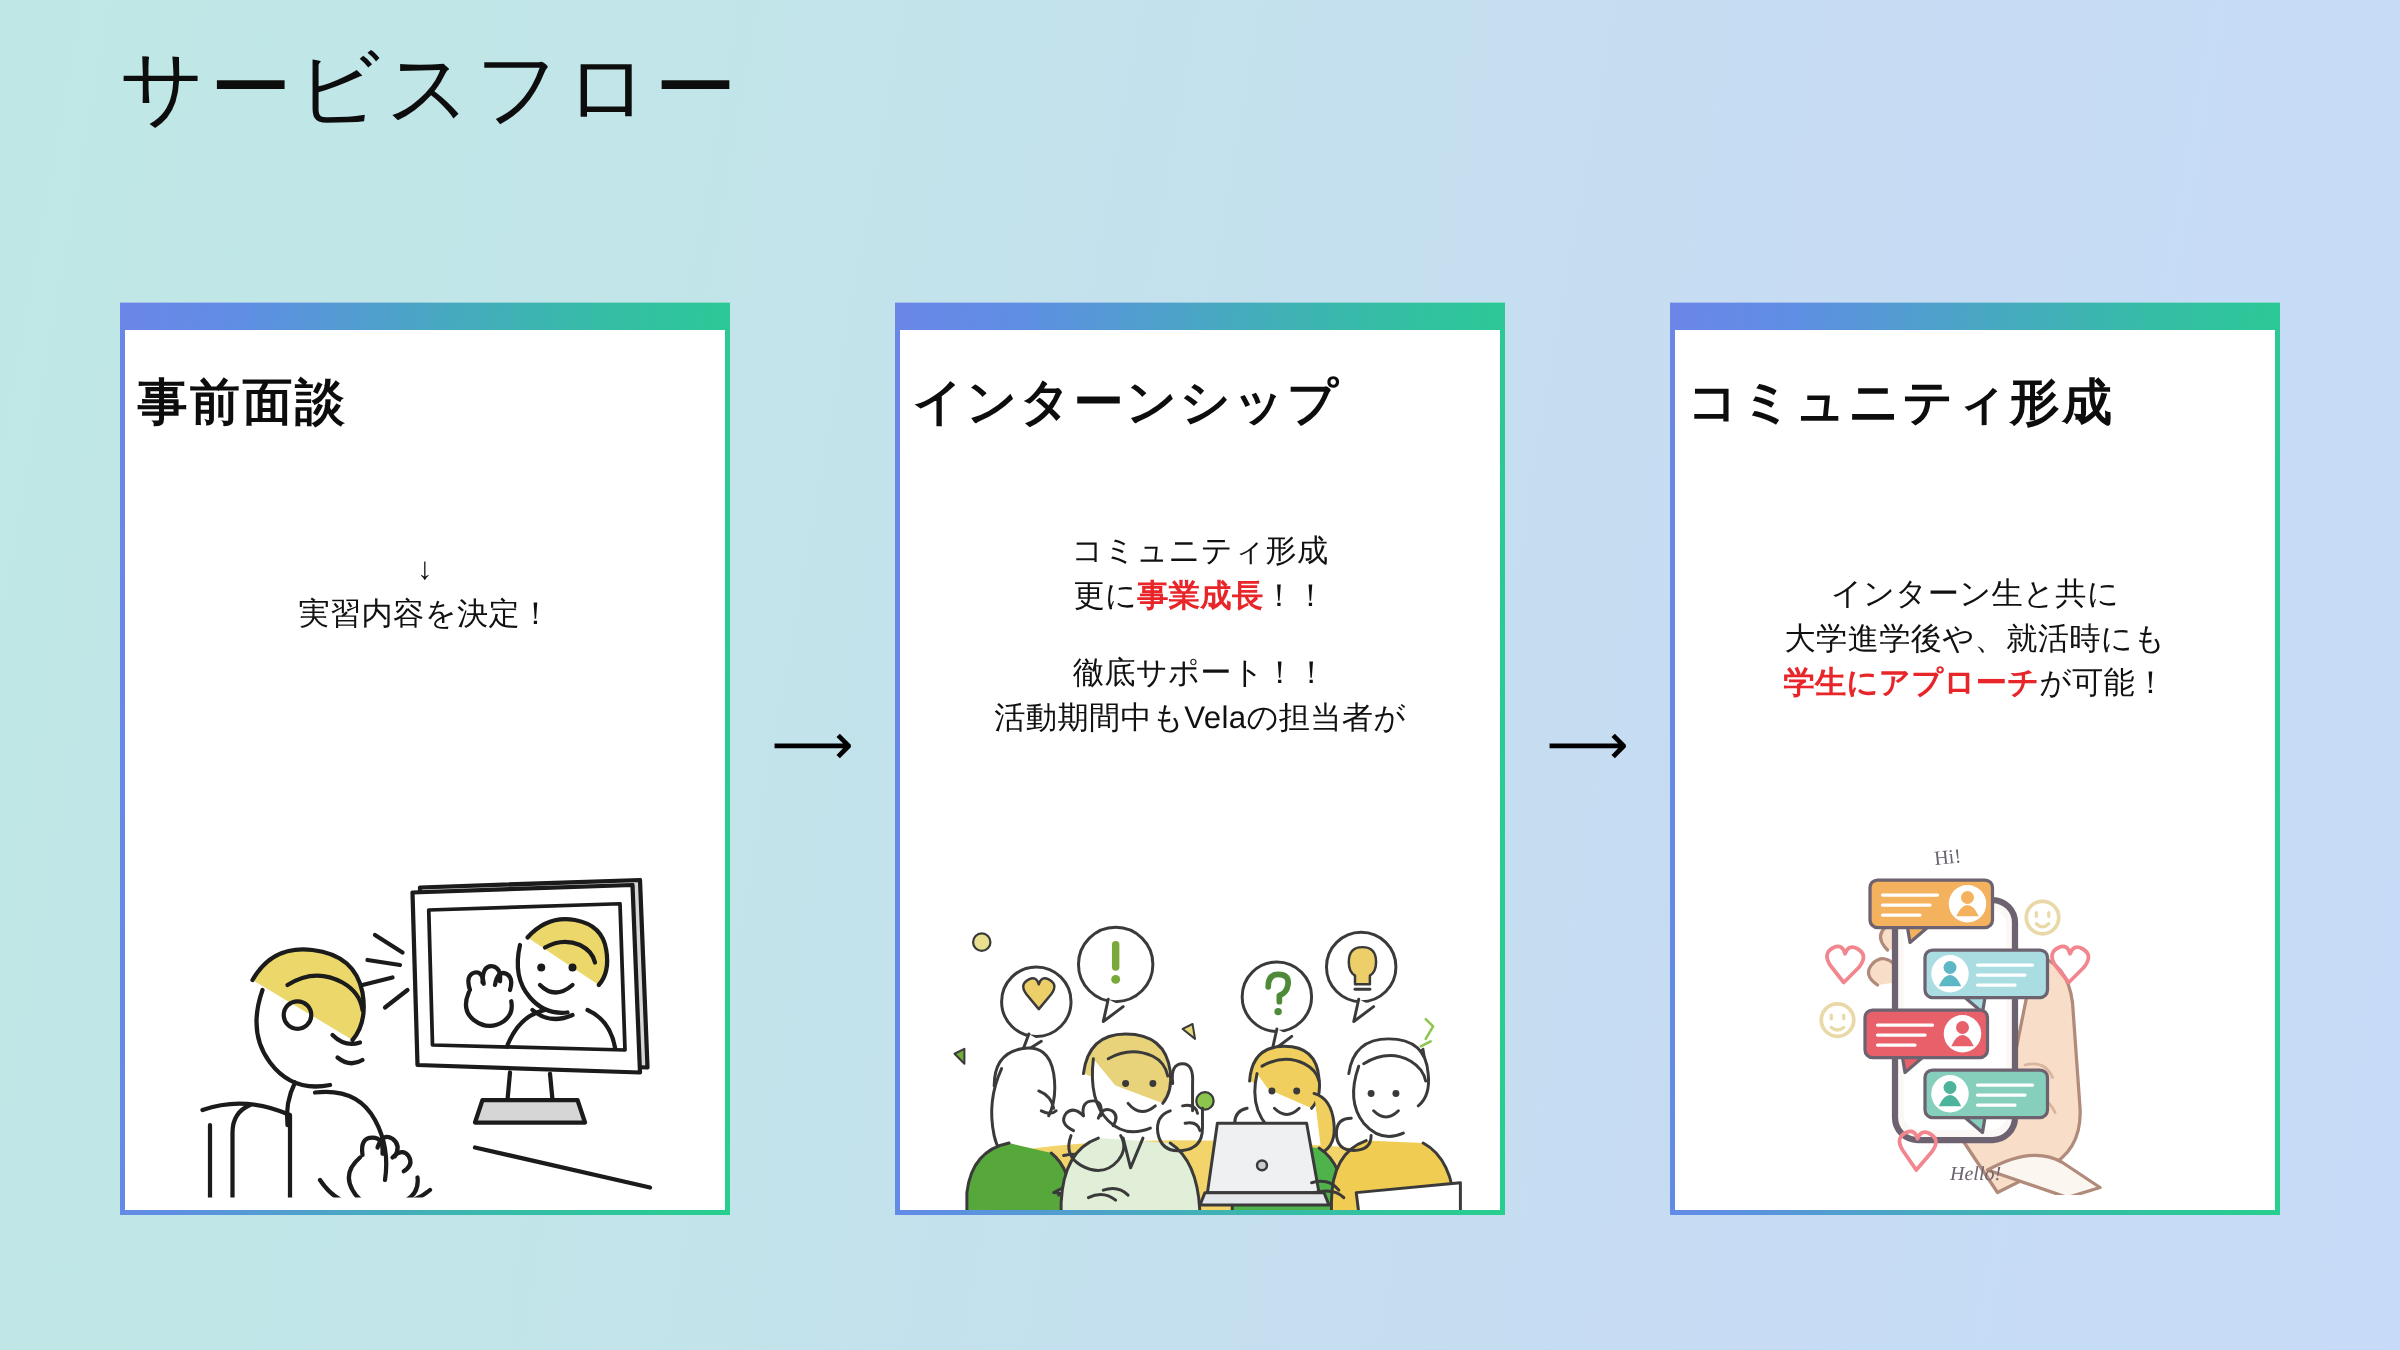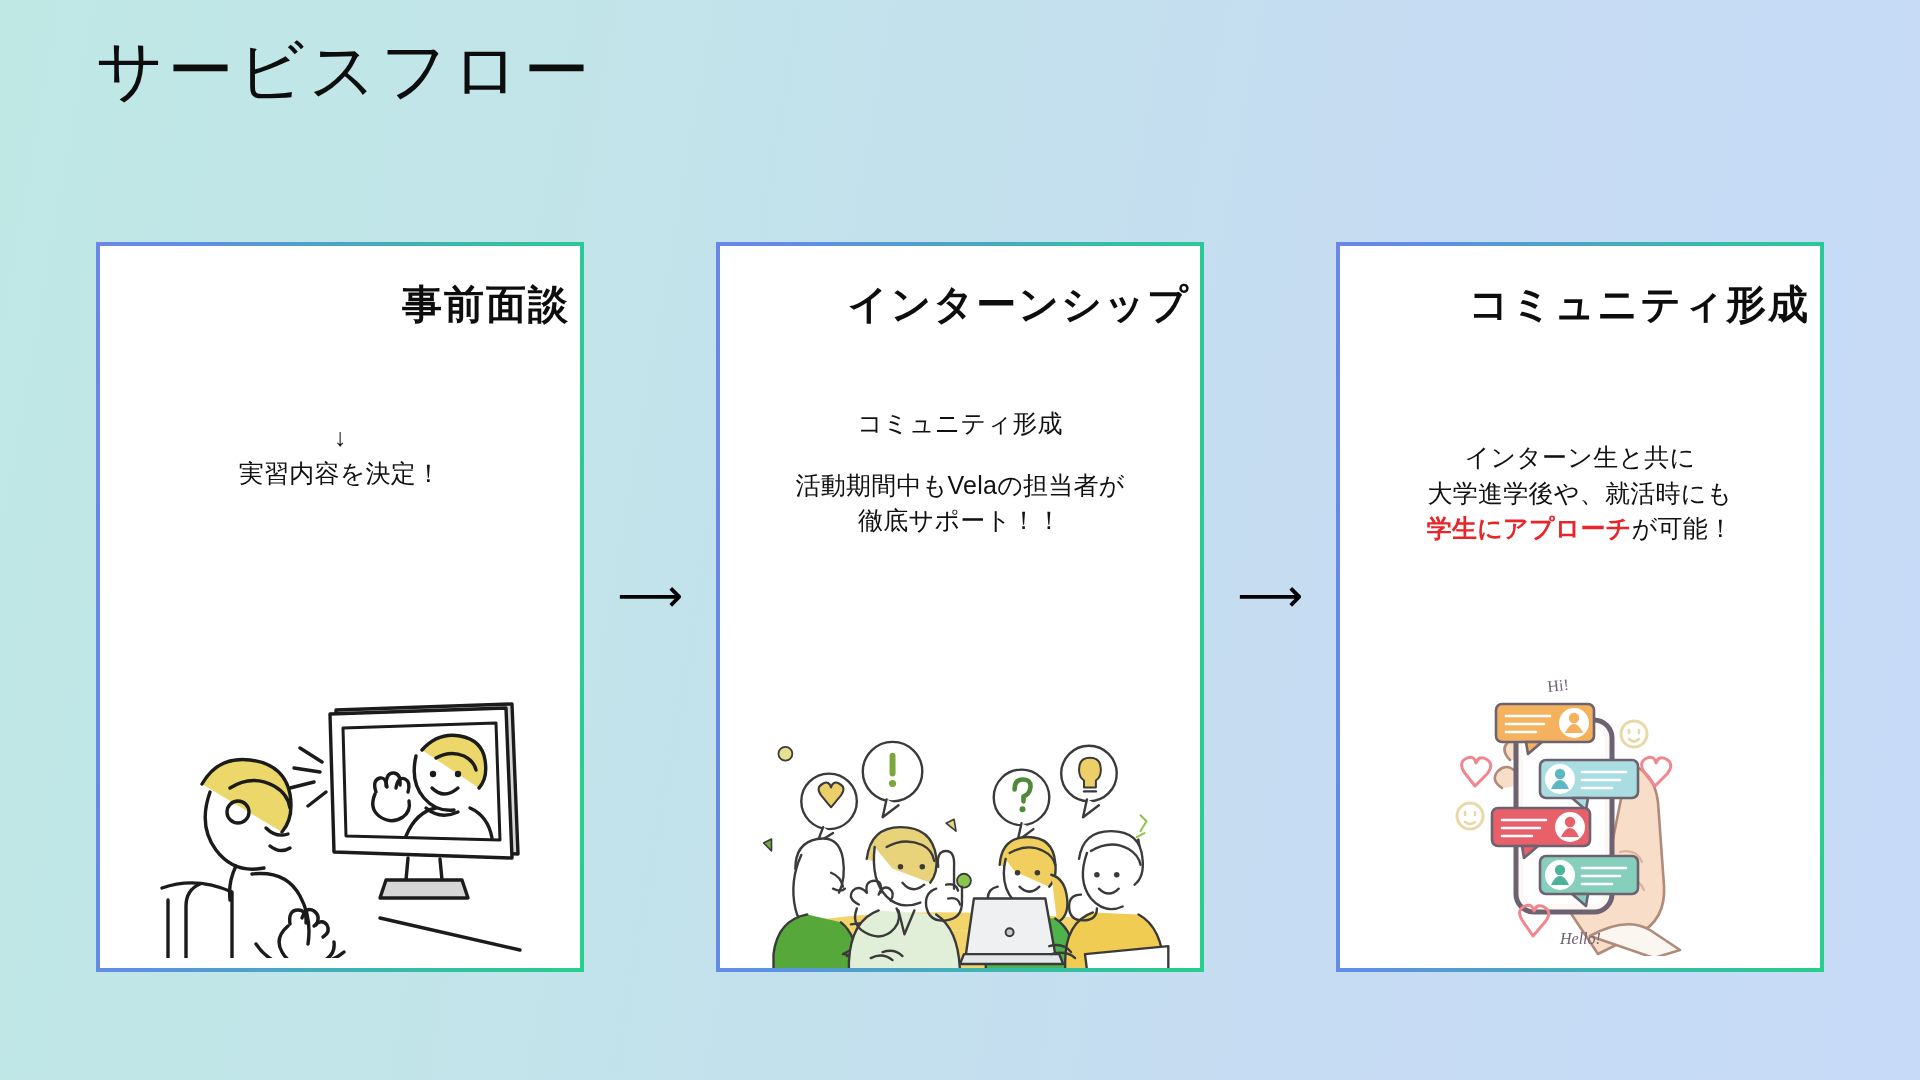--- a/index.html
+++ b/index.html
@@ -55,24 +55,25 @@
     background-image: linear-gradient(95deg, #6b86e8 0%, #5f8ee4 18%, #35bda6 70%, #27cf8d 100%);
     display: flex;
     flex-shrink: 0;
   }
   .card-inner {
     background: #ffffff;
     flex: 1;
     position: relative;
     display: flex;
     flex-direction: column;
-    align-items: flex-end;
+    align-items: flex-start;
     padding: 34px 10px 0 10px;
     box-sizing: border-box;
     overflow: hidden;
+    margin-top: 18px;
   }
 
   .card-title {
     font-size: 40px;
     font-weight: 700;
     color: #0d0d0d;
     letter-spacing: 0.05em;
     text-align: center;
     line-height: 1.2;
     white-space: nowrap;
@@ -193,23 +194,24 @@
       </div>
     </div>
 
     <div class="rail-arrow">⟶</div>
 
     <div class="card c2">
       <div class="card-inner">
         <div class="card-title">インターンシップ</div>
         <div class="card-body">
           <span class="ln">コミュニティ形成</span>
+          <span class="ln">更に<span class="hl">事業成長</span>！！</span>
           <span class="gap"></span>
+          <span class="ln">徹底サポート！！</span>
           <span class="ln">活動期間中もVelaの担当者が</span>
-          <span class="ln">徹底サポート！！</span>
         </div>
 
         <div class="card-art">
           <svg viewBox="0 0 420 250" width="100%" height="100%" preserveAspectRatio="xMidYEnd meet">
 
             <path d="M28 212 L392 212 L392 250 L28 250 Z" fill="#f2d46b"></path>
             <path d="M36 206 q80 -14 176 -12 q120 2 174 14 L392 212 L28 212 Z" fill="#f2d46b"></path>
             <g fill="none" stroke="#3a3a3a" stroke-width="2.4" stroke-linecap="round" stroke-linejoin="round">
 
               <circle cx="78" cy="82" r="28" fill="#fff"></circle>

